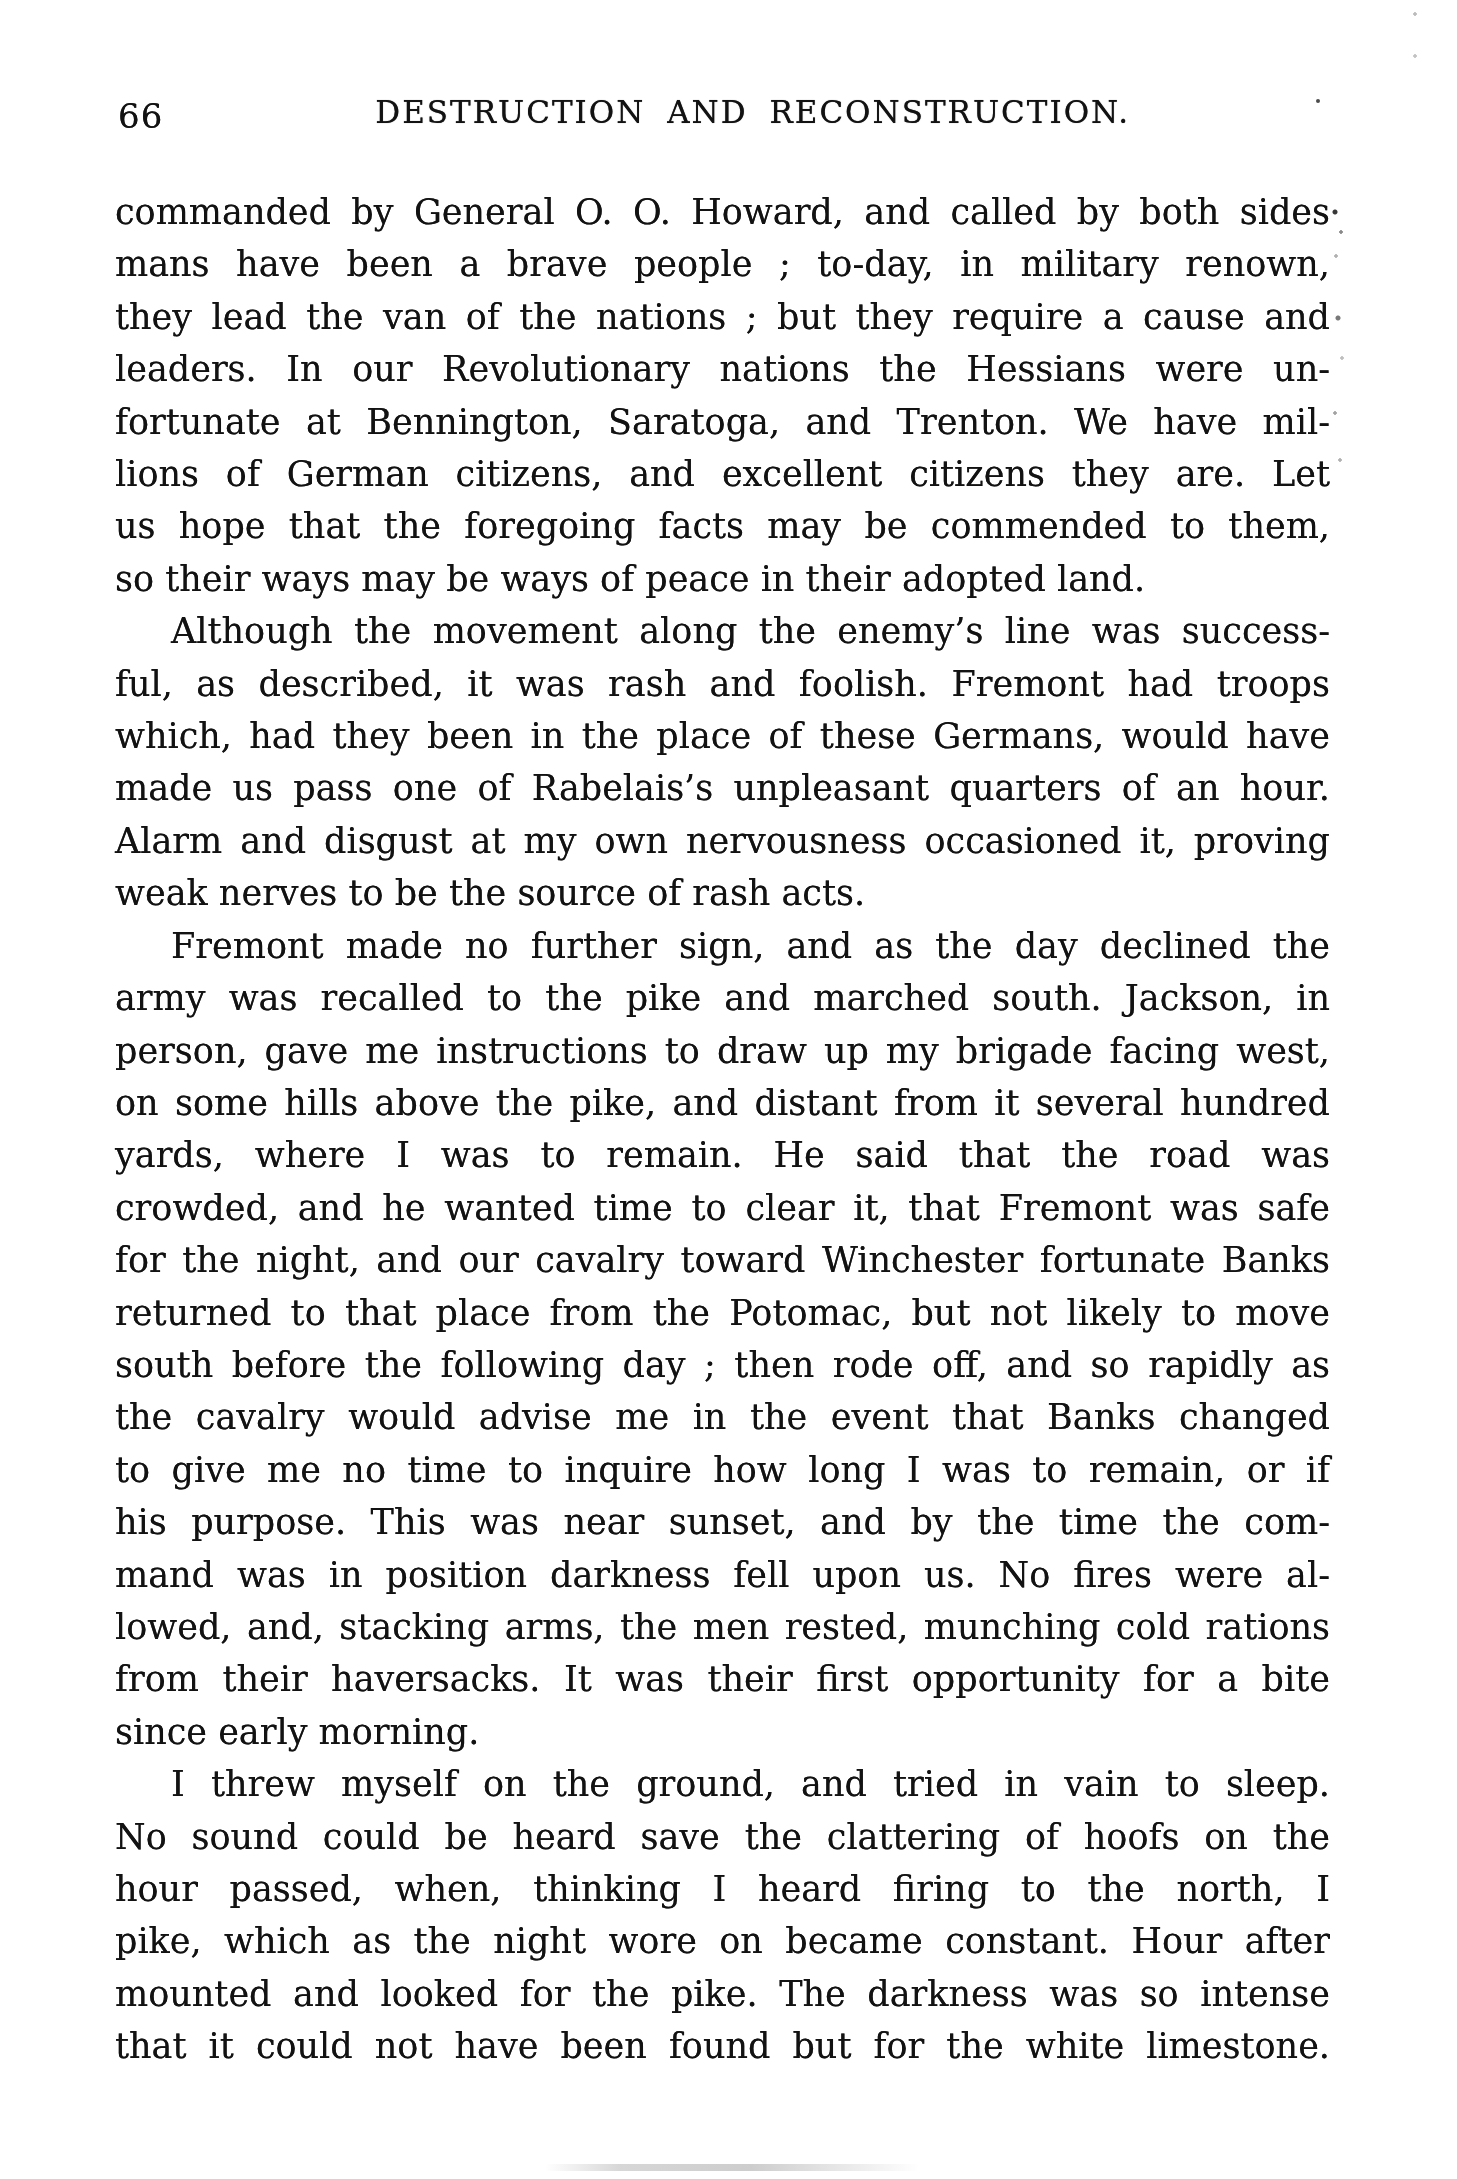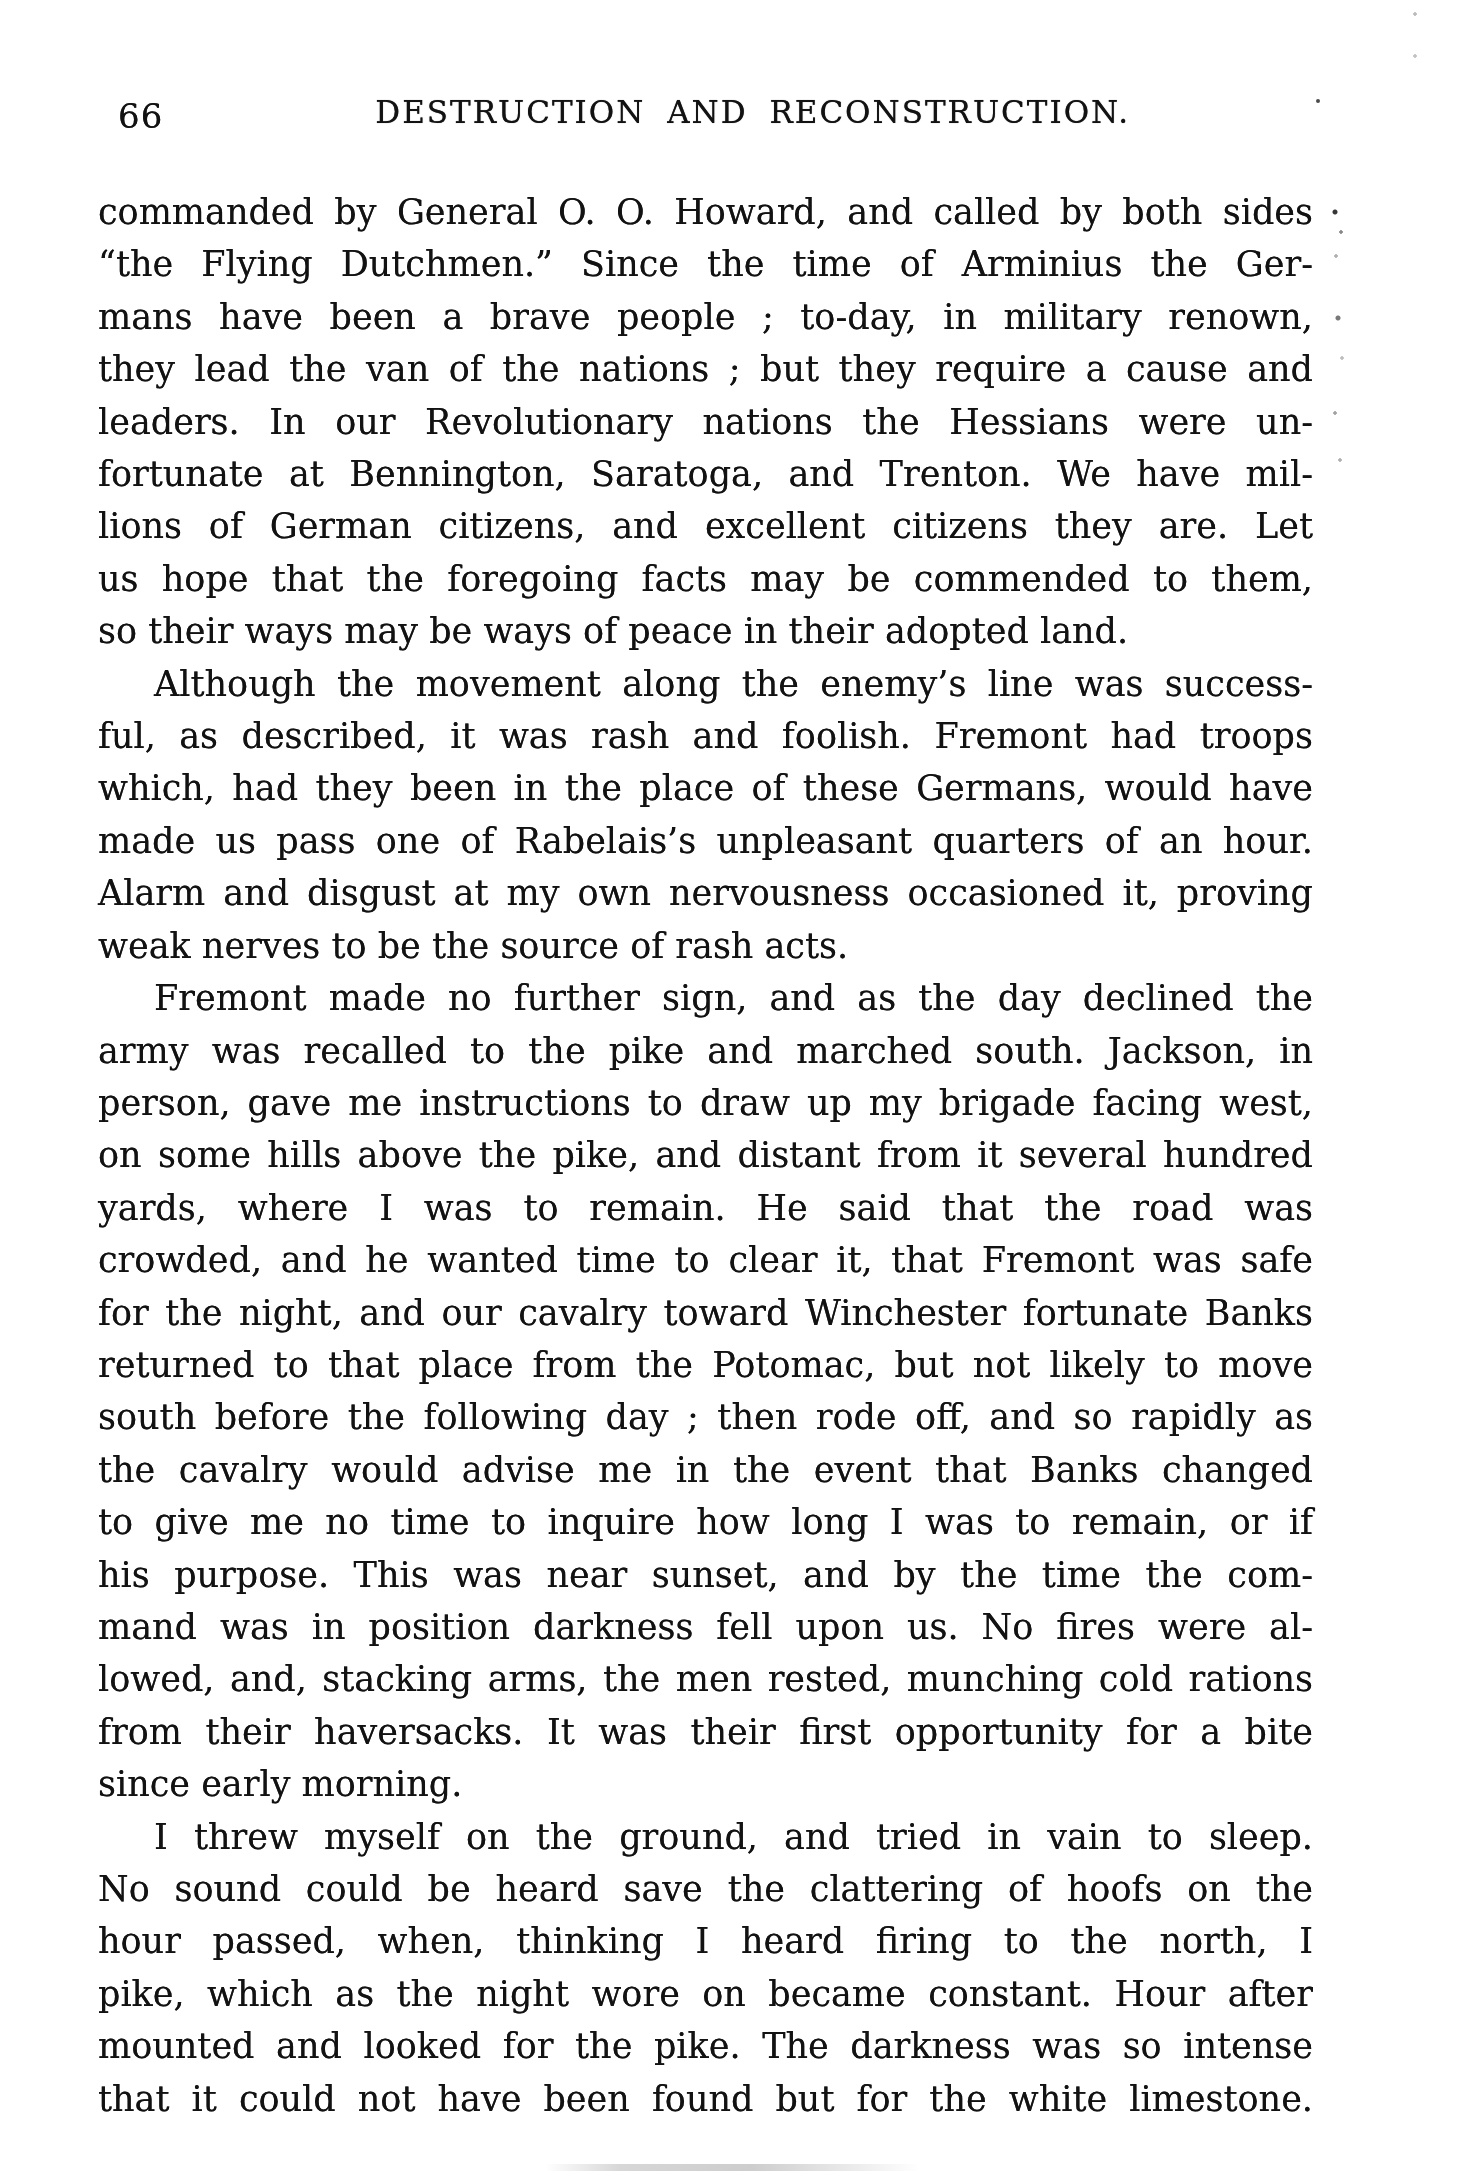--- a/index.html
+++ b/index.html
@@ -40,21 +40,21 @@
     font-size: 31px;
     letter-spacing: 2px;
     word-spacing: 10px;
     white-space: nowrap;
     text-shadow: 0 0 0.7px rgba(0,0,0,0.8);
   }
   
   .text-block {
     position: absolute;
     top: 186px;
-    left: 98px;
+    left: 115px;
     width: 1215px;
     font-size: 35px;
     line-height: 52.4px;
     text-shadow: 0 0 0.6px rgba(0,0,0,0.72);
   }
   .paragraph { margin: 0; }
   .line {
     text-align: justify;
     text-align-last: left;
   }
@@ -112,21 +112,20 @@
 <div class="scan-page">
 
   <div class="running-header">
     <span class="page-number">66</span>
     <span class="header-title">DESTRUCTION AND RECONSTRUCTION.</span>
   </div>
 
   <div class="text-block">
       <div class="paragraph">
         <div class="line j">commanded by General O. O. Howard, and called by both sides</div>
-        <div class="line j">“the Flying Dutchmen.”  Since the time of Arminius the Ger-</div>
         <div class="line j">mans have been a brave people ; to-day, in military renown,</div>
         <div class="line j">they lead the van of the nations ; but they require a cause and</div>
         <div class="line j">leaders.  In our Revolutionary nations the Hessians were un-</div>
         <div class="line j">fortunate at Bennington, Saratoga, and Trenton.  We have mil-</div>
         <div class="line j">lions of German citizens, and excellent citizens they are.  Let</div>
         <div class="line j">us hope that the foregoing facts may be commended to them,</div>
         <div class="line">so their ways may be ways of peace in their adopted land.</div>
       </div>
       <div class="paragraph">
         <div class="line j indent">Although the movement along the enemy’s line was success-</div>

